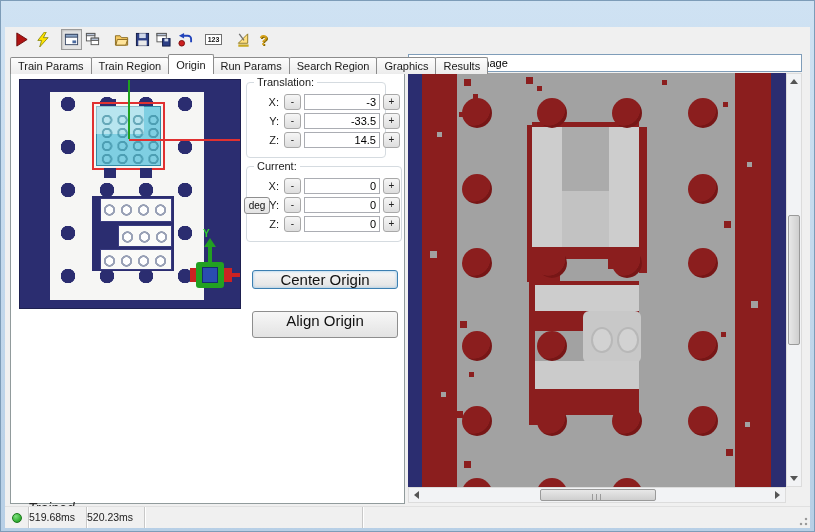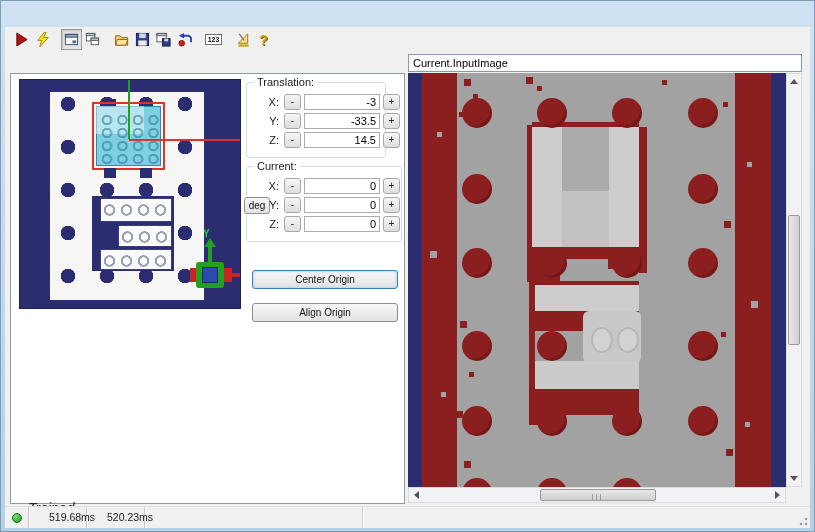--- a/index.html
+++ b/index.html
@@ -65,36 +65,36 @@
   .axw-cube { position:absolute; left:176px; top:182px; width:28px; height:26px; background:#22a022; border-radius:3px; }
   .axw-blue { position:absolute; left:182px; top:187px; width:16px; height:16px; background:#2a4cb0; border:1px solid #142a70; }
   .axw-tab { position:absolute; background:#cc2222; }
   .axw-ylab { position:absolute; left:183px; top:148px; color:#2fd02f; font-size:10px; font-weight:bold; }
   .axw-yline { position:absolute; left:188px; top:166px; width:4px; height:16px; background:#22a022; }
   .axw-yarr { position:absolute; left:184px; top:158px; width:0; height:0; border-left:6px solid transparent; border-right:6px solid transparent; border-bottom:9px solid #22a022; }
   .axw-xline { position:absolute; left:212px; top:193px; width:10px; height:4px; background:#cc2222; }
 
   
   .btn { background:linear-gradient(#f7f7f7,#e3e3e3); border:1px solid #8e8e8e; border-radius:3px;
-    font-size:10px; color:#111; text-align:center; }
+    font-size:15px; color:#111; text-align:center; }
   .btn-float { position:absolute; left:8px; top:239px; width:222px; height:19px; line-height:17px; }
   .fieldset { position:absolute; border:1px solid #d5dbe0; border-radius:4px; background:#fff; }
   .fs-legend { position:absolute; top:-7px; left:7px; background:#fff; padding:0 3px; font-size:11px; color:#1a1a1a; }
   .spinrow { position:absolute; height:17px; width:100%; }
   .spinrow .axl { position:absolute; left:10px; width:22px; text-align:right; font-size:11px; top:2px; color:#1a1a1a; }
   .sbtn { position:absolute; width:17px; height:16px; top:0; background:linear-gradient(#f6f6f6,#dedede);
     border:1px solid #a8a8a8; border-radius:3px; font-size:10px; line-height:14px; text-align:center; color:#222; }
   .sbtn.minus { left:37px; }
   .sbtn.plus  { left:136px; }
   .spinrow input { position:absolute; left:57px; width:76px; height:16px; border:1px solid #abadb3;
     font-size:11px; text-align:right; padding-right:3px; font-family:"Liberation Sans",sans-serif; color:#000; }
   .degbtn { position:absolute; left:-3px; top:30px; width:26px; height:17px; font-size:10px; line-height:15px; }
   .btn-center { position:absolute; left:241px; top:196px; width:146px; height:19px; line-height:17px;
     border:1px solid #3c7fb1; box-shadow:inset 0 0 3px #8fc3e8; }
-  .btn-align { position:absolute; left:241px; top:229px; width:146px; height:19px; line-height:17px; }
+  .btn-align { position:absolute; left:241px; top:237px; width:146px; height:27px; line-height:17px; }
   .trained { position:absolute; left:17px; top:426px; font-size:14px; font-style:italic; color:#222; }
 
   
   .combo { position:absolute; left:403px; top:27px; width:394px; height:18px; background:#fff;
     border:1px solid #7f9db9; font-size:11px; color:#000; line-height:16px; padding-left:4px; }
   .canvas { position:absolute; left:403px; top:46px; width:378px; height:414px; background:#a2a2a2; overflow:hidden; }
   .strip { position:absolute; top:0; bottom:0; }
   .rc { position:absolute; width:30px; height:30px; margin:-15px 0 0 -15px; border-radius:50%;
     background:radial-gradient(circle at 38% 36%, #8b1e1e 62%, #771616 64%); }
   .shape { position:absolute; }
@@ -110,21 +110,21 @@
   .tri-l { width:0;height:0;border-top:4px solid transparent;border-bottom:4px solid transparent;border-right:5px solid #555; }
   .tri-r { width:0;height:0;border-top:4px solid transparent;border-bottom:4px solid transparent;border-left:5px solid #555; }
   .hgrip { position:absolute; left:50%; top:4px; margin-left:-6px; width:12px; height:7px;
     background:repeating-linear-gradient(90deg,#9a9a9a 0 1px,rgba(0,0,0,0) 1px 4px); }
   .sbcorner { position:absolute; left:781px; top:460px; width:16px; height:16px; background:#f0f0f0; }
 
   
   .statusbar { position:absolute; left:0; right:0; bottom:0; height:22px; background:#f0f0f0; border-top:1px solid #e0e0e0; }
   .sb-dot { position:absolute; left:7px; top:6px; width:10px; height:10px; border-radius:50%;
     background:radial-gradient(circle at 35% 30%, #7fe07f, #3ab53a 60%, #1e8a1e); border:1px solid #1b771b; }
-  .sb-cell { position:absolute; top:0; bottom:0; font-size:10.5px; color:#222; line-height:21px; padding-left:20px;
+  .sb-cell { position:absolute; top:0; bottom:0; font-size:10.5px; color:#222; line-height:21px; padding-left:0;
     border-right:1px solid #c8c8c8; box-shadow:1px 0 0 #fff; }
   .sb-grip { position:absolute; right:2px; bottom:2px; width:12px; height:12px;
     background:
       radial-gradient(circle at 10px 10px,#9a9a9a 1.4px,rgba(0,0,0,0) 1.6px),
       radial-gradient(circle at 10px 5px,#9a9a9a 1.4px,rgba(0,0,0,0) 1.6px),
       radial-gradient(circle at 5px 10px,#9a9a9a 1.4px,rgba(0,0,0,0) 1.6px); }
 </style>
 </head>
 <body>
 
@@ -199,20 +199,29 @@
             <path d="M3 12 L13 12 L13 2 Z" fill="#ffe080" stroke="#907820"></path>
             <line x1="3" y1="14.5" x2="14" y2="14.5" stroke="#c8a820" stroke-width="2.5"></line>
             <line x1="4" y1="2" x2="9" y2="9" stroke="#707070" stroke-width="1.4"></line>
           </svg>
       </div>
       <div class="tbtn">
         <span class="helpq">?</span>
       </div>
     </div>
 
+    <div class="tabstrip">
+      <div class="tab">Train Params</div>
+      <div class="tab">Train Region</div>
+      <div class="tab active">Origin</div>
+      <div class="tab">Run Params</div>
+      <div class="tab">Search Region</div>
+      <div class="tab">Graphics</div>
+      <div class="tab">Results</div>
+    </div>
 
     <div class="tabpage">
 
       <div class="view3d">
         <div class="board"></div>
         <div class="foot" style="left:84px;top:19px;height:8px;"></div>
         <div class="foot" style="left:120px;top:19px;height:8px;"></div>
         <div class="sel-cyan"></div>
         <div class="sel-light"></div>
         <div class="sel-studs"></div>

